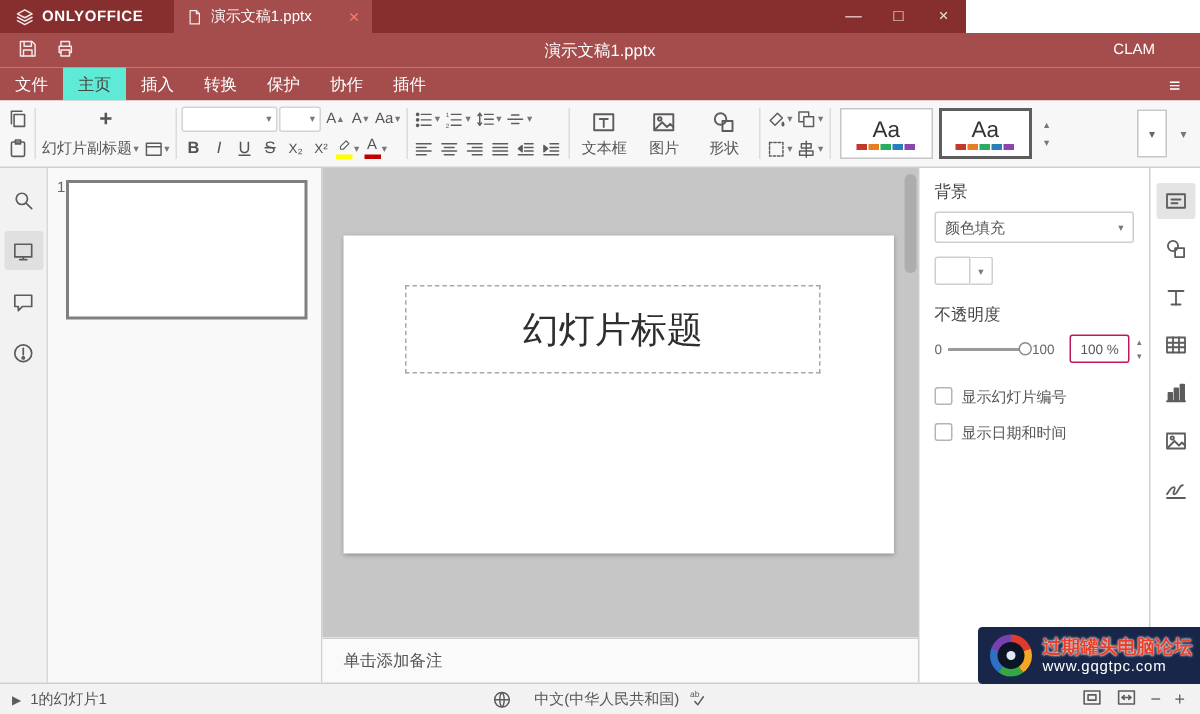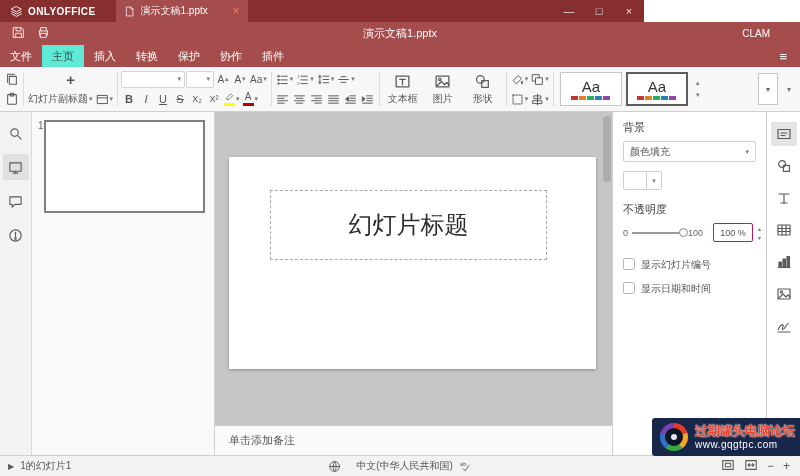--- a/index.html
+++ b/index.html
@@ -63,21 +63,21 @@
 
   
   .slide-panel{position:absolute;left:32px;top:112px;width:183px;height:343px;background:#f9f9f9;border-right:1px solid #cfcfcf}
   .thumb-num{position:absolute;left:6px;top:8px;font-size:10px;color:#666}
   .thumb{position:absolute;left:12px;top:8px;width:161px;height:93px;background:#fff;border:2px solid #7f7f7f}
 
   
   .canvas{position:absolute;left:215px;top:112px;width:397px;height:313px;background:#c6c6c6}
   .slide{position:absolute;left:14px;top:45px;width:367px;height:212px;background:#fff;box-shadow:0 1px 3px rgba(0,0,0,.3)}
   .ph{position:absolute;border:1px dashed #a8a8a8;display:flex;align-items:center;justify-content:center}
-  .ph-title{left:41px;top:33px;width:277px;height:70px;font-size:24px;color:#2e2e2e;font-family:"Liberation Serif",serif}
+  .ph-title{left:41px;top:33px;width:277px;height:59px;font-size:24px;color:#2e2e2e;font-family:"Liberation Serif",serif}
   .ph-subtitle{left:41px;top:105px;width:277px;height:57px;font-size:11px;color:#777;font-family:"Liberation Serif",serif}
   .canvas-scroll{position:absolute;right:1px;top:2px;width:8px;height:308px}
   .canvas-scroll .thumbb{position:absolute;top:2px;left:0;width:8px;height:66px;background:#adadad;border-radius:4px}
 
   
   .notes{position:absolute;left:215px;top:425px;width:397px;height:30px;background:#fafafa;border-top:1px solid #cfcfcf;display:flex;align-items:center;padding-left:14px;font-size:11px;color:#555}
 
   
   .right-panel{position:absolute;left:612px;top:112px;width:154px;height:343px;background:#fff;border-left:1px solid #cfcfcf;padding:8px 10px}
   .rp-label{font-size:11px;color:#444;margin-bottom:6px}

